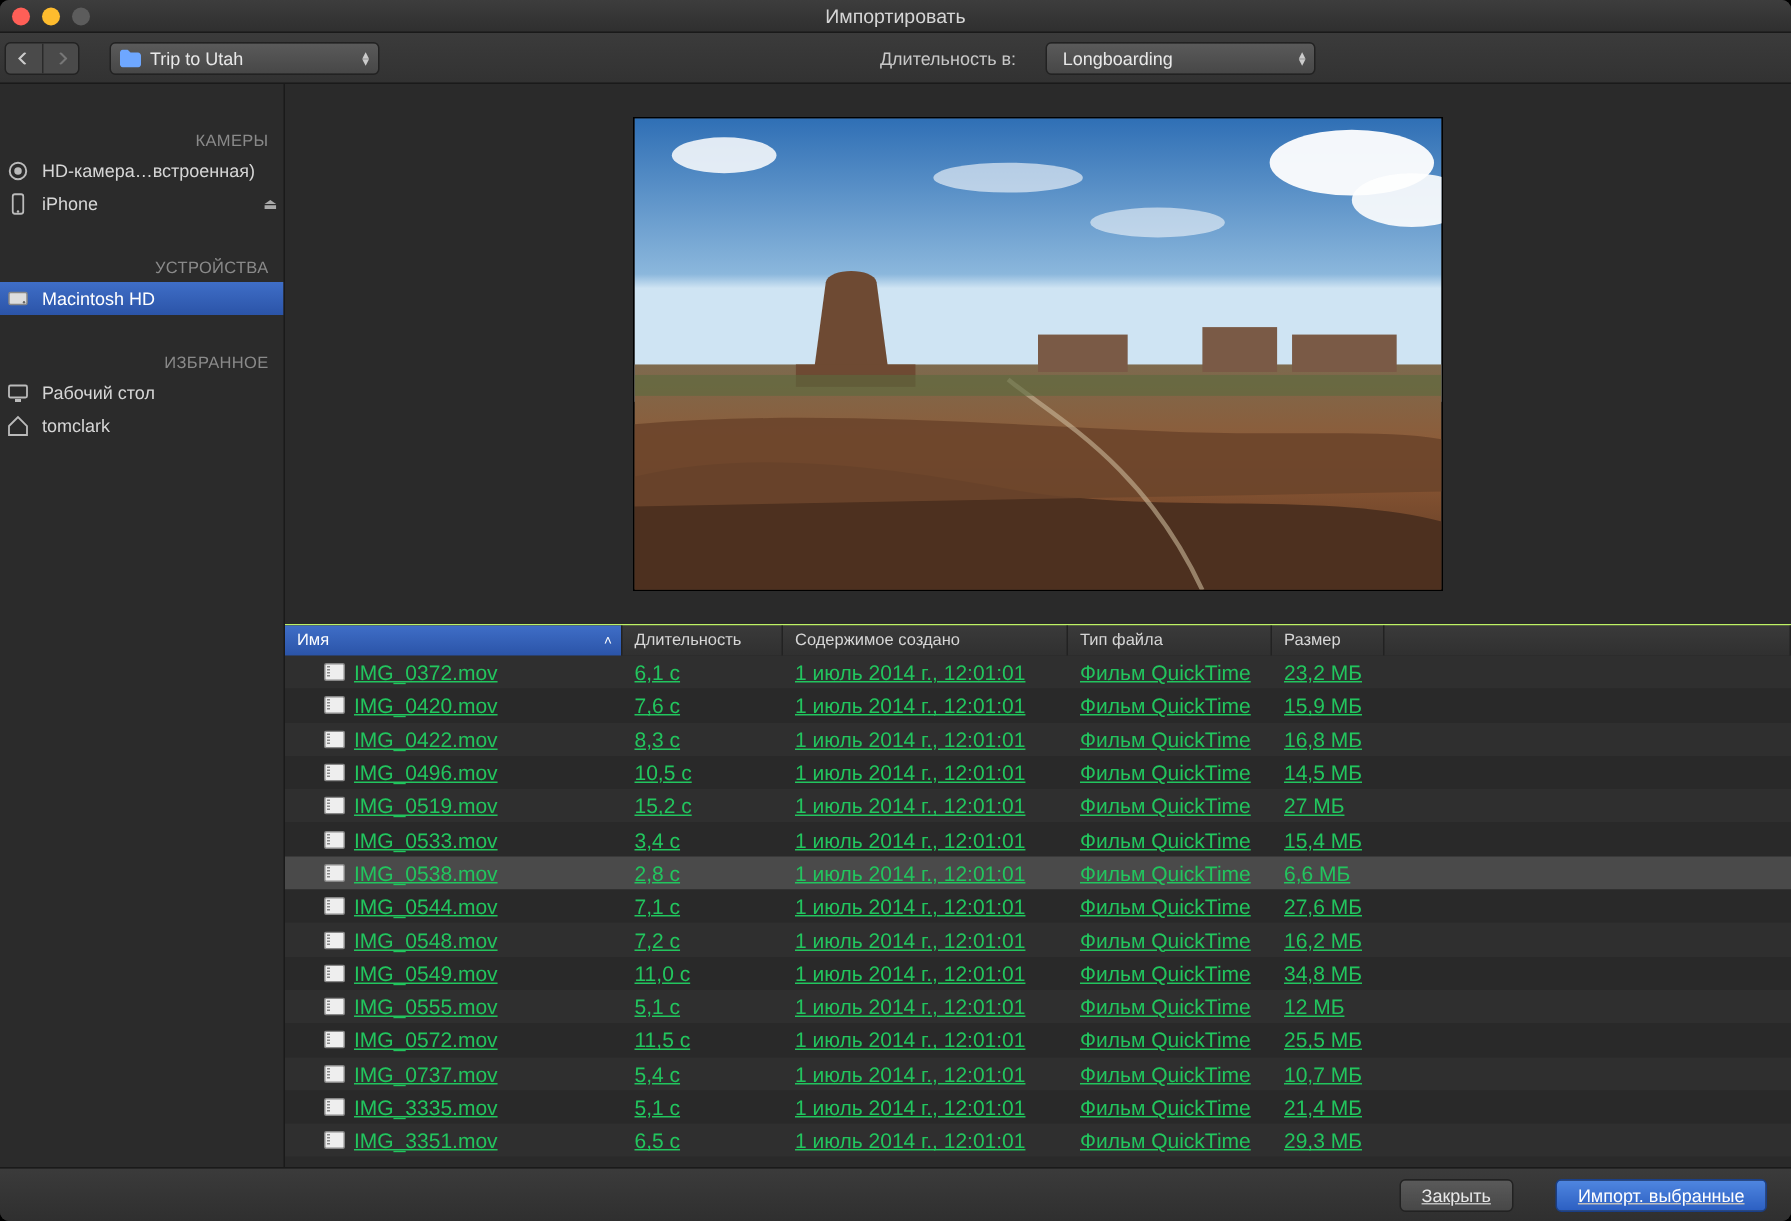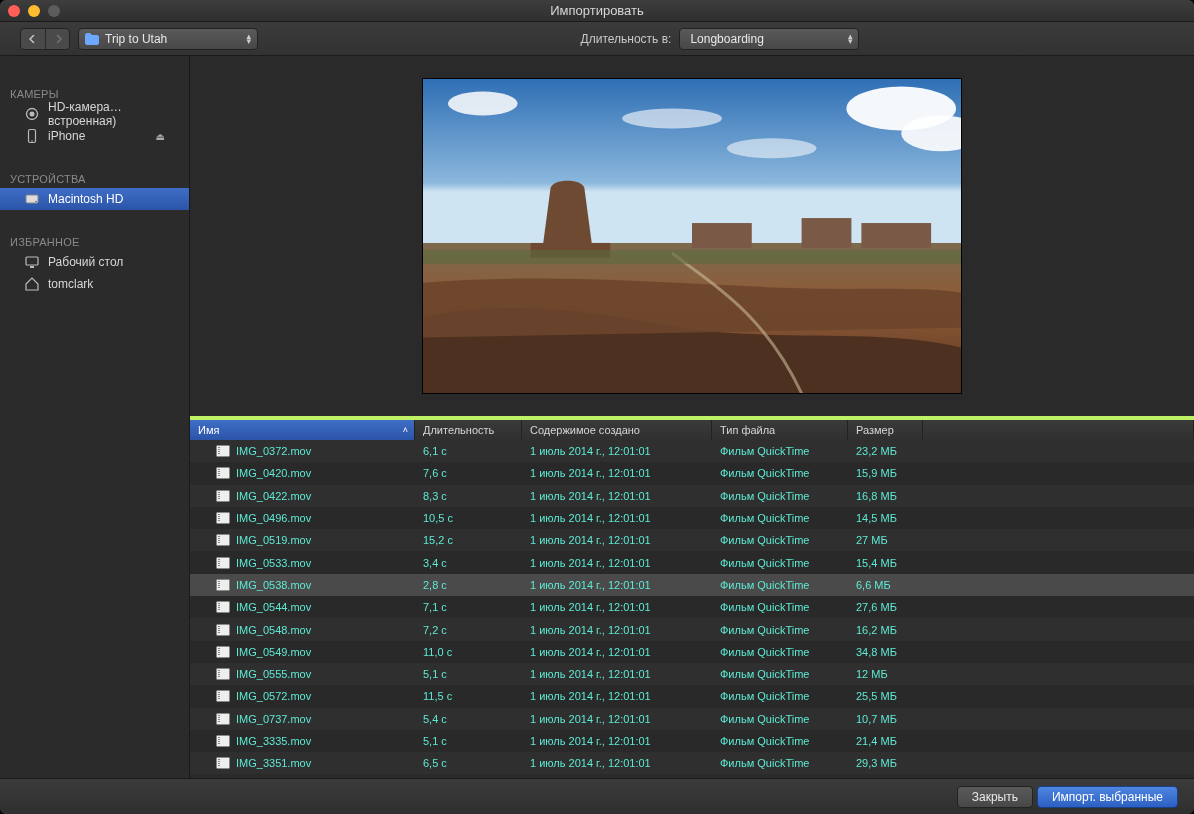--- a/index.html
+++ b/index.html
@@ -1,68 +1,68 @@
 <!DOCTYPE html>
 <html><head>
 <meta charset="utf-8">
 <style>
   * { margin:0; padding:0; box-sizing:border-box; font-family: -apple-system, "Helvetica Neue", Arial, sans-serif; }
   body { background:#000; width:1194px; height:814px; overflow:hidden; color:#bdbdbd; font-size:12px; }
-  .window { width:1194px; height:814px; background:#2a2a2a; display:flex; flex-direction:column; border-radius:6px; overflow:hidden; }
+  .window { width:1194px; height:814px; background:#2a2a2a; display:flex; flex-direction:column; border-radius:6px; overflow:hidden;text-align:right; }
 
   
   .titlebar { height:22px; background:linear-gradient(#3d3d3d,#2f2f2f); display:flex; align-items:center; justify-content:center; position:relative; color:#d6d6d6; font-size:13px; border-bottom:1px solid #1a1a1a; }
   .traffic { position:absolute; left:8px; top:5px; display:flex; gap:8px; }
   .tl { width:12px; height:12px; border-radius:50%; }
   .tl.red { background:#ff5f57; } .tl.yellow{background:#febc2e;} .tl.green{background:#5c5c5c;}
   .titlebar .title{font-weight:400;}
 
   
-  .toolbar { height:34px; background:linear-gradient(#3b3b3b,#323232); border-bottom:1px solid #1a1a1a; display:flex; align-items:center; padding:0 20px; gap:8px; }
+  .toolbar { height:34px; background:linear-gradient(#3b3b3b,#323232); border-bottom:1px solid #1a1a1a; display:flex; align-items:center; padding:0 3px; gap:20px; }
   .nav-btns{ display:flex; background:#4a4a4a; border:1px solid #222; border-radius:4px; overflow:hidden;}
   .nav-btn{ width:24px; height:20px; display:flex; align-items:center; justify-content:center; color:#aaa; font-size:10px; cursor:default;}
   .nav-btn+.nav-btn{border-left:1px solid #2a2a2a;}
   .pathselect{ display:flex; align-items:center; background:linear-gradient(#5a5a5a,#474747); border:1px solid #222; border-radius:4px; height:22px; min-width:180px; padding:0 20px 0 6px; position:relative; color:#e8e8e8; font-size:12px;}
   .pathselect .foldericon{width:14px;height:12px;margin-right:6px;}
   .pathselect .chev{position:absolute; right:6px; font-size:9px; color:#ccc; display:flex; flex-direction:column; line-height:5px;}
   .spacer{flex:1;}
   .label{color:#c8c8c8; font-size:12px;}
   .destselect{ display:flex; align-items:center; background:linear-gradient(#5a5a5a,#474747); border:1px solid #222; border-radius:4px; height:22px; width:180px; padding:0 20px 0 10px; position:relative; color:#e8e8e8; font-size:12px;}
   .destselect .chev{position:absolute; right:6px; font-size:9px; color:#ccc; display:flex; flex-direction:column; line-height:5px;}
 
   
   .main{flex:1; display:flex; min-height:0;}
   .sidebar{width:190px; background:#2b2b2b; border-right:1px solid #1a1a1a; padding-top:6px; overflow:hidden;}
   .sec-head{font-size:11px; color:#8a8a8a; padding:6px 10px 3px 10px; letter-spacing:.02em;margin-top:20px;}
-  .side-item{display:flex; align-items:center; height:22px; padding:0 24px; color:#d6d6d6; font-size:12px; gap:8px;}
+  .side-item{display:flex; align-items:center; height:22px; padding:0 4px; color:#d6d6d6; font-size:12px; gap:8px;}
   .side-item.selected{background:linear-gradient(#3f6ec7,#2b54a8); color:#fff;}
   .side-item .ic{width:16px; height:16px; display:flex; align-items:center; justify-content:center;}
   .side-item .eject{margin-left:auto; font-size:10px; color:#aaa;}
 
   .content{flex:1; display:flex; flex-direction:column; min-width:0; background:#2a2a2a;}
   .preview{flex:0 0 360px; display:flex; align-items:center; justify-content:center; background:#2a2a2a;}
   .preview-img{width:540px; height:316px; border:1px solid #000;}
 
   
-  .table-wrap{flex:1; display:flex; flex-direction:column; min-height:0; border-top:4px solid #bef264;}
+  .table-wrap{flex:1; display:flex; flex-direction:column; min-height:0; border-top:1px solid #bef264;}
   .thead{display:grid; grid-template-columns:225px 107px 190px 136px 75px 1fr; height:20px; background:linear-gradient(#3a3a3a,#303030); font-size:11px; color:#d6d6d6;}
   .th{display:flex; align-items:center; padding:0 8px; border-right:1px solid #222; position:relative;}
   .th.sorted{background:linear-gradient(#3f6ec7,#2b54a8); color:#fff;}
   .th .sortind{position:absolute; right:6px; font-size:9px;}
   .tbody{flex:1; overflow:auto;}
-  .trow{display:grid; grid-template-columns:225px 107px 190px 136px 75px 1fr; height:22.3px; font-size:11px; color:#5eead4;}
+  .trow{display:grid; grid-template-columns:225px 107px 190px 136px 75px 1fr; height:22.3px; font-size:14px; color:#22c55e;text-decoration:underline;}
   .trow:nth-child(odd){background:#2f2f2f;}
   .trow:nth-child(even){background:#292929;}
   .trow.sel{background:#4a4a4a;}
   .td{display:flex; align-items:center; padding:0 8px; overflow:hidden; white-space:nowrap;}
   .td.name{gap:6px; padding-left:26px;}
   .movicon{width:14px; height:12px;}
 
   
-  .footer{height:36px; background:linear-gradient(#3b3b3b,#2f2f2f); border-top:1px solid #1a1a1a; display:flex; align-items:center; justify-content:flex-end; padding:0 16px; gap:4px;}
+  .footer{height:36px; background:linear-gradient(#3b3b3b,#2f2f2f); border-top:1px solid #1a1a1a; display:flex; align-items:center; justify-content:flex-end; padding:0 16px; gap:28px;text-decoration:underline;}
   .btn{height:22px; padding:0 14px; border-radius:4px; border:1px solid #222; background:linear-gradient(#5a5a5a,#474747); color:#e8e8e8; font-size:12px; display:flex; align-items:center; cursor:default;}
   .btn.primary{background:linear-gradient(#4f86e0,#2c5fc2); border:1px solid #1a3f86; color:#fff;}
   
   .tbody::-webkit-scrollbar{width:0;}
 
   
   svg{display:block;}
 </style>
 </head>
 <body>

